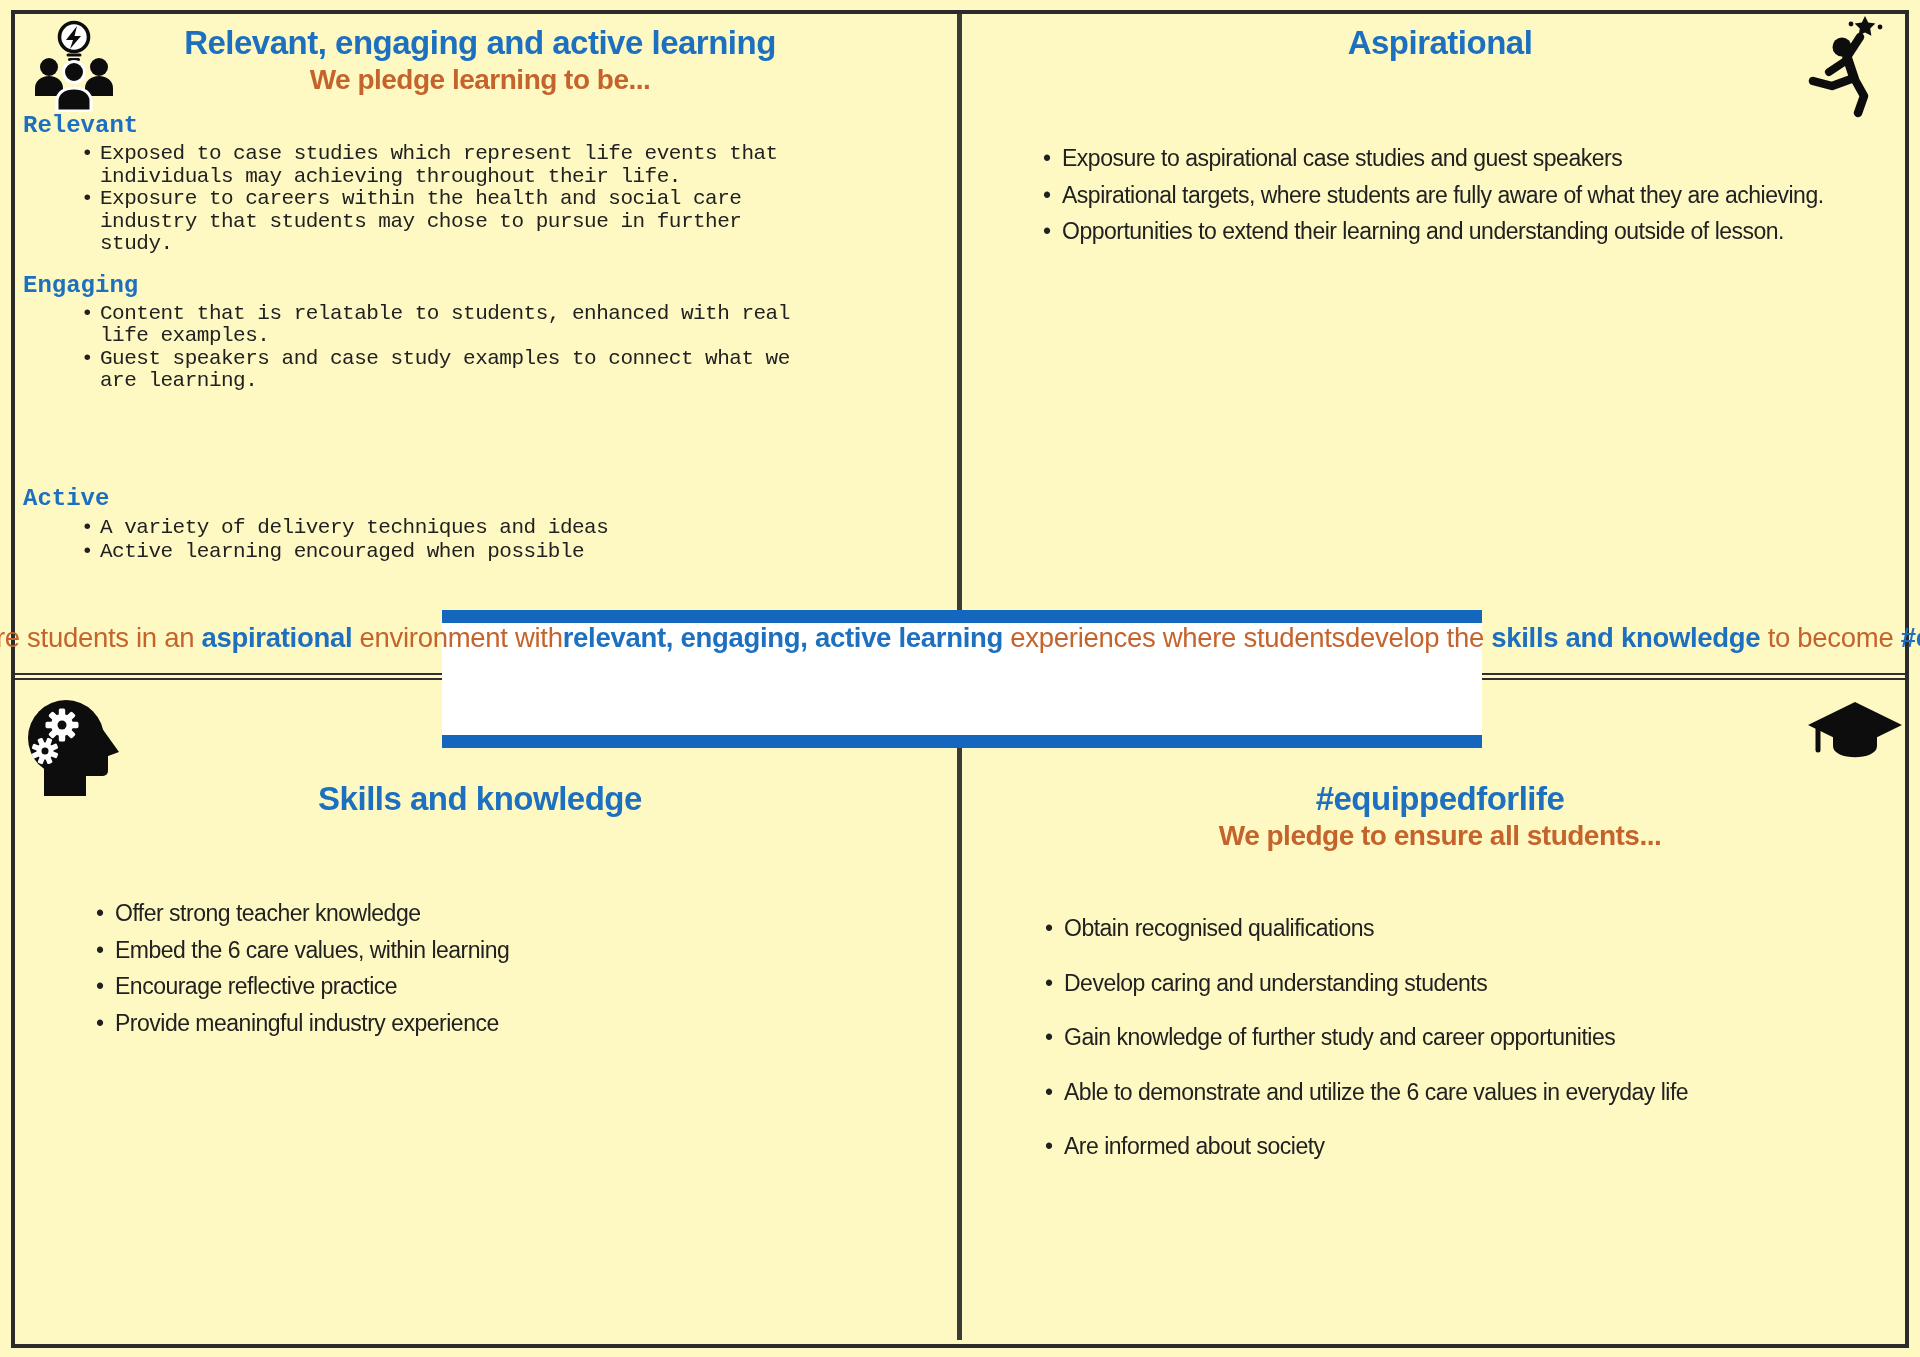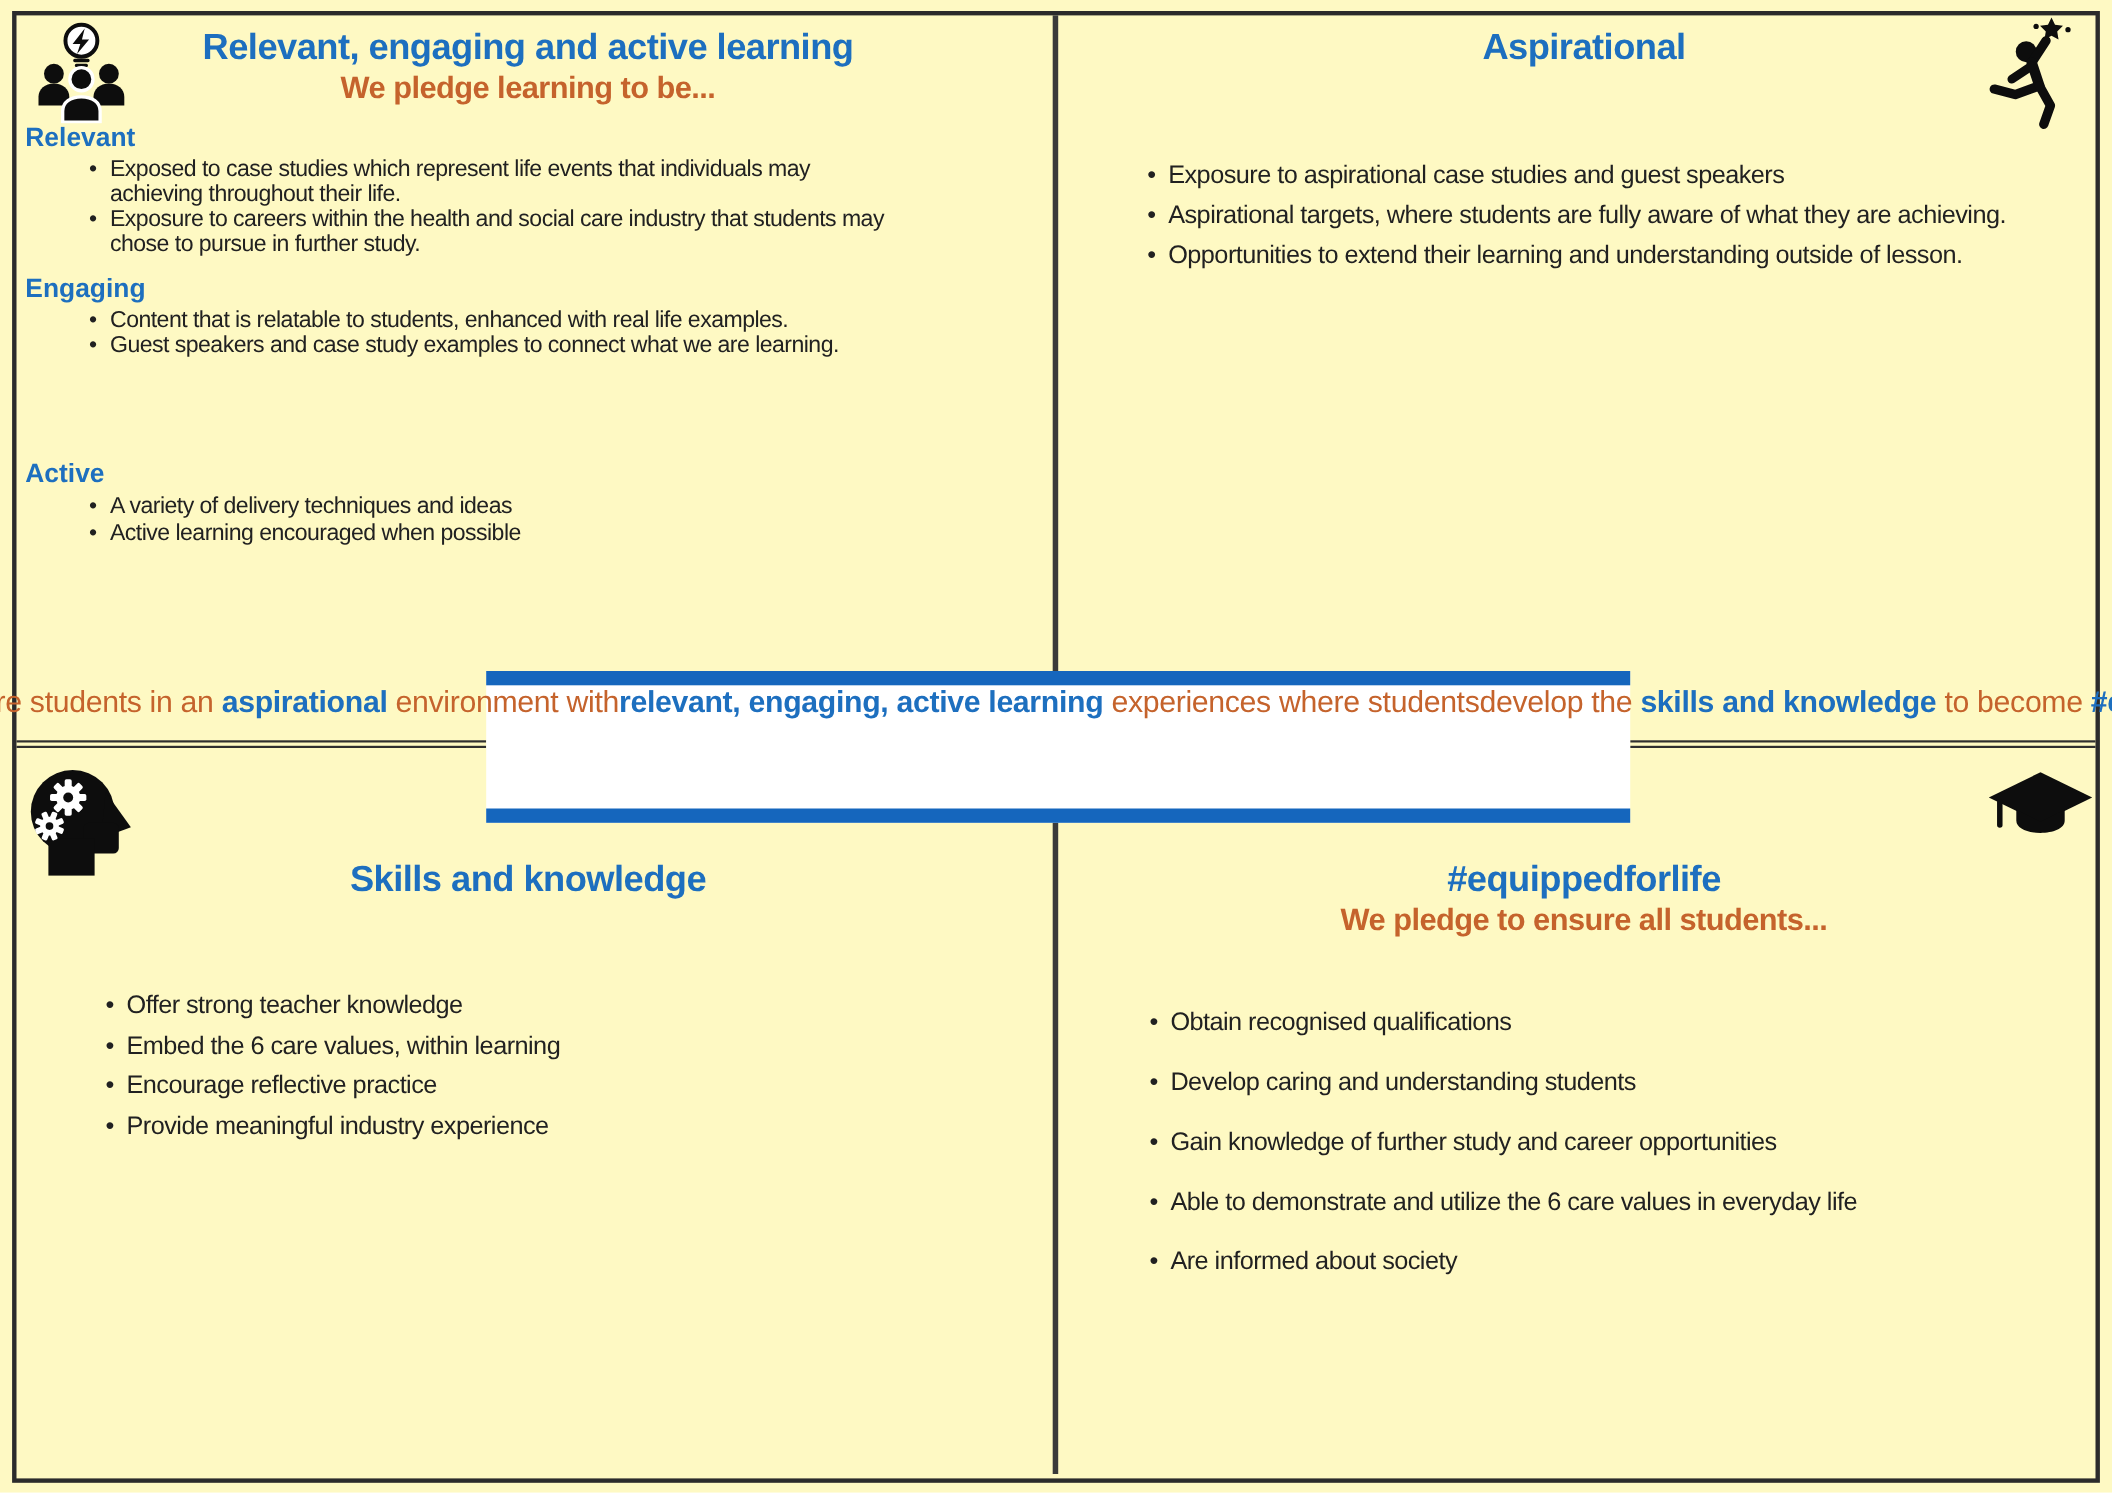--- a/index.html
+++ b/index.html
@@ -19,21 +19,21 @@
   
   .q-header{position:absolute;width:960px;text-align:center;}
   .q-title{font-size:33px;font-weight:bold;letter-spacing:-0.5px;color:#1d6fbf;line-height:38px;}
   .q-subtitle{font-size:28px;font-weight:bold;letter-spacing:-0.5px;color:#c5632c;line-height:32px;margin-top:2px;}
   .hdr-tl{left:0;top:24px;}
   .hdr-tr{left:960px;top:24px;}
   .hdr-bl{left:0;top:780px;}
   .hdr-br{left:960px;top:780px;}
 
   
-  .tl-content{position:absolute;left:23px;top:112px;width:800px;}
+  .tl-content{position:absolute;left:23px;top:112px;width:800px;font-family:Liberation Mono, monospace;}
   .sec-label{font-size:24px;font-weight:bold;color:#1d6fbf;line-height:28px;}
   .sec-label.gap1{margin-top:16px;}
   .sec-label.gap2{margin-top:92px;}
   ul.blist{list-style:none;margin:3px 0 0 58px;padding:0;}
   ul.blist li{
     position:relative;padding-left:19px;color:#212121;
     font-size:21px;line-height:22.5px;letter-spacing:-0.5px;max-width:715px;
   }
   ul.blist li::before{content:"\2022";position:absolute;left:0;top:0;}
   ul.blist.loose li{line-height:24.5px;}

